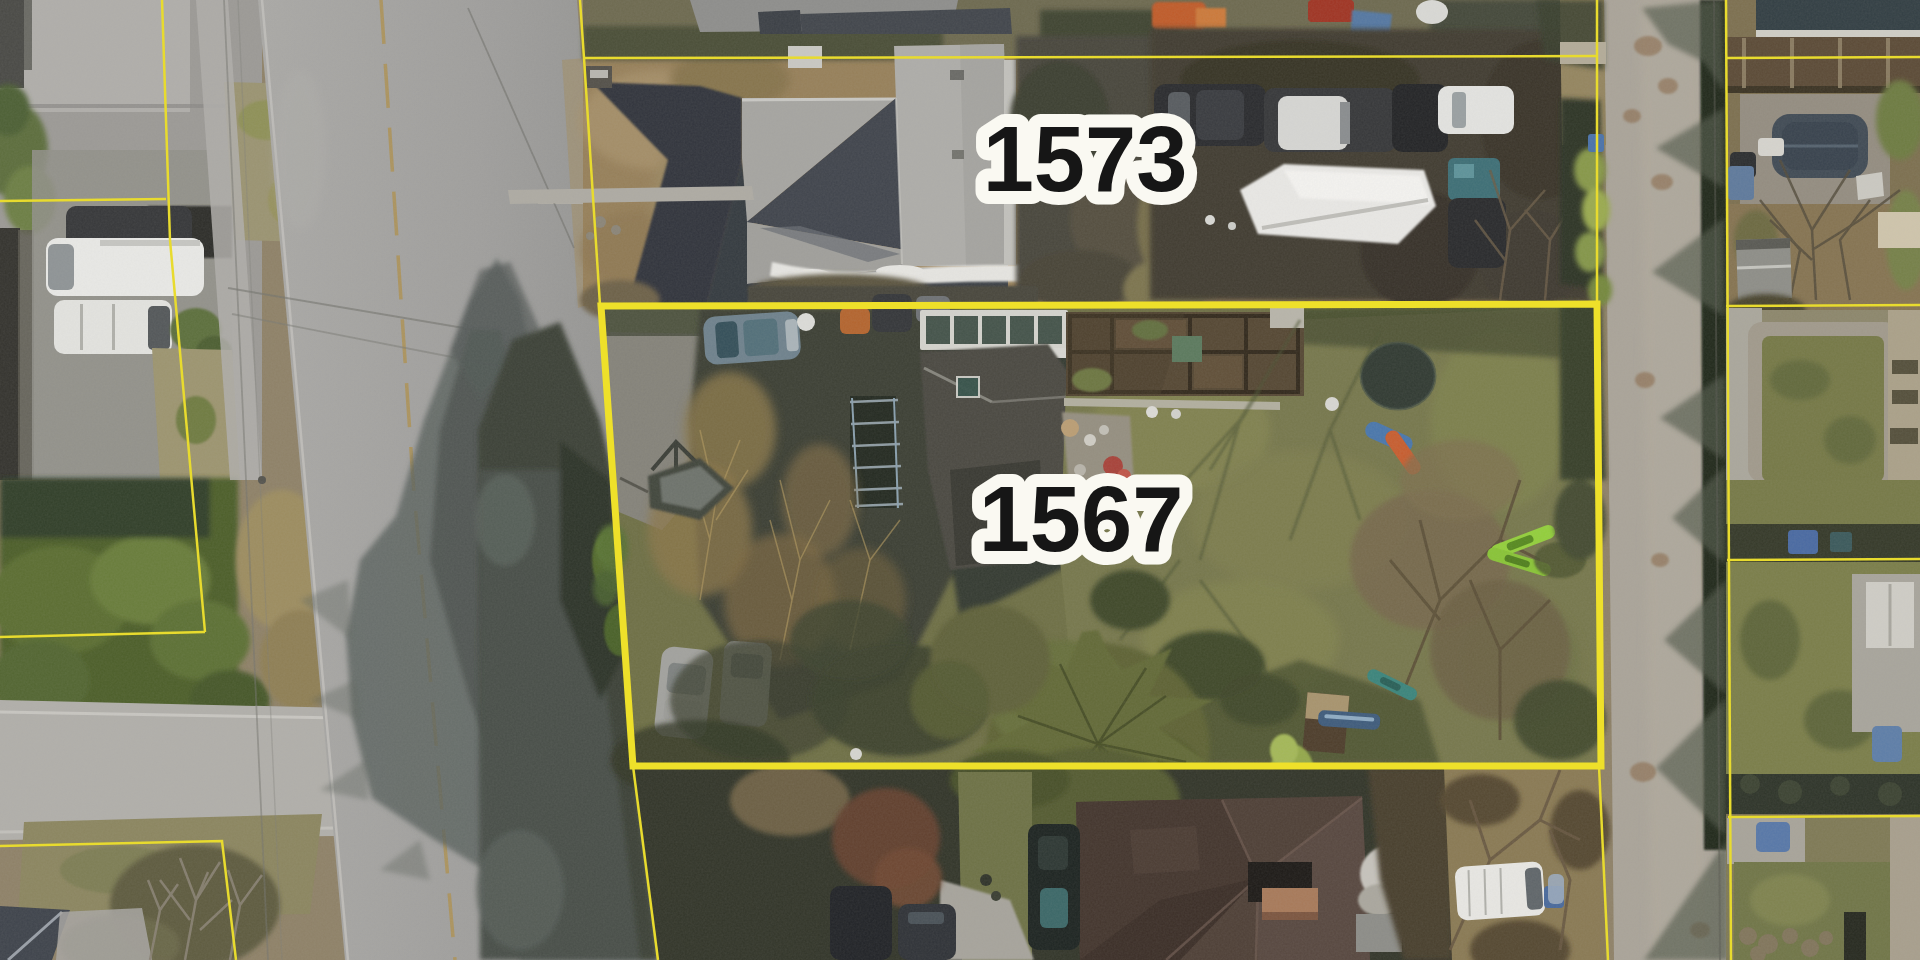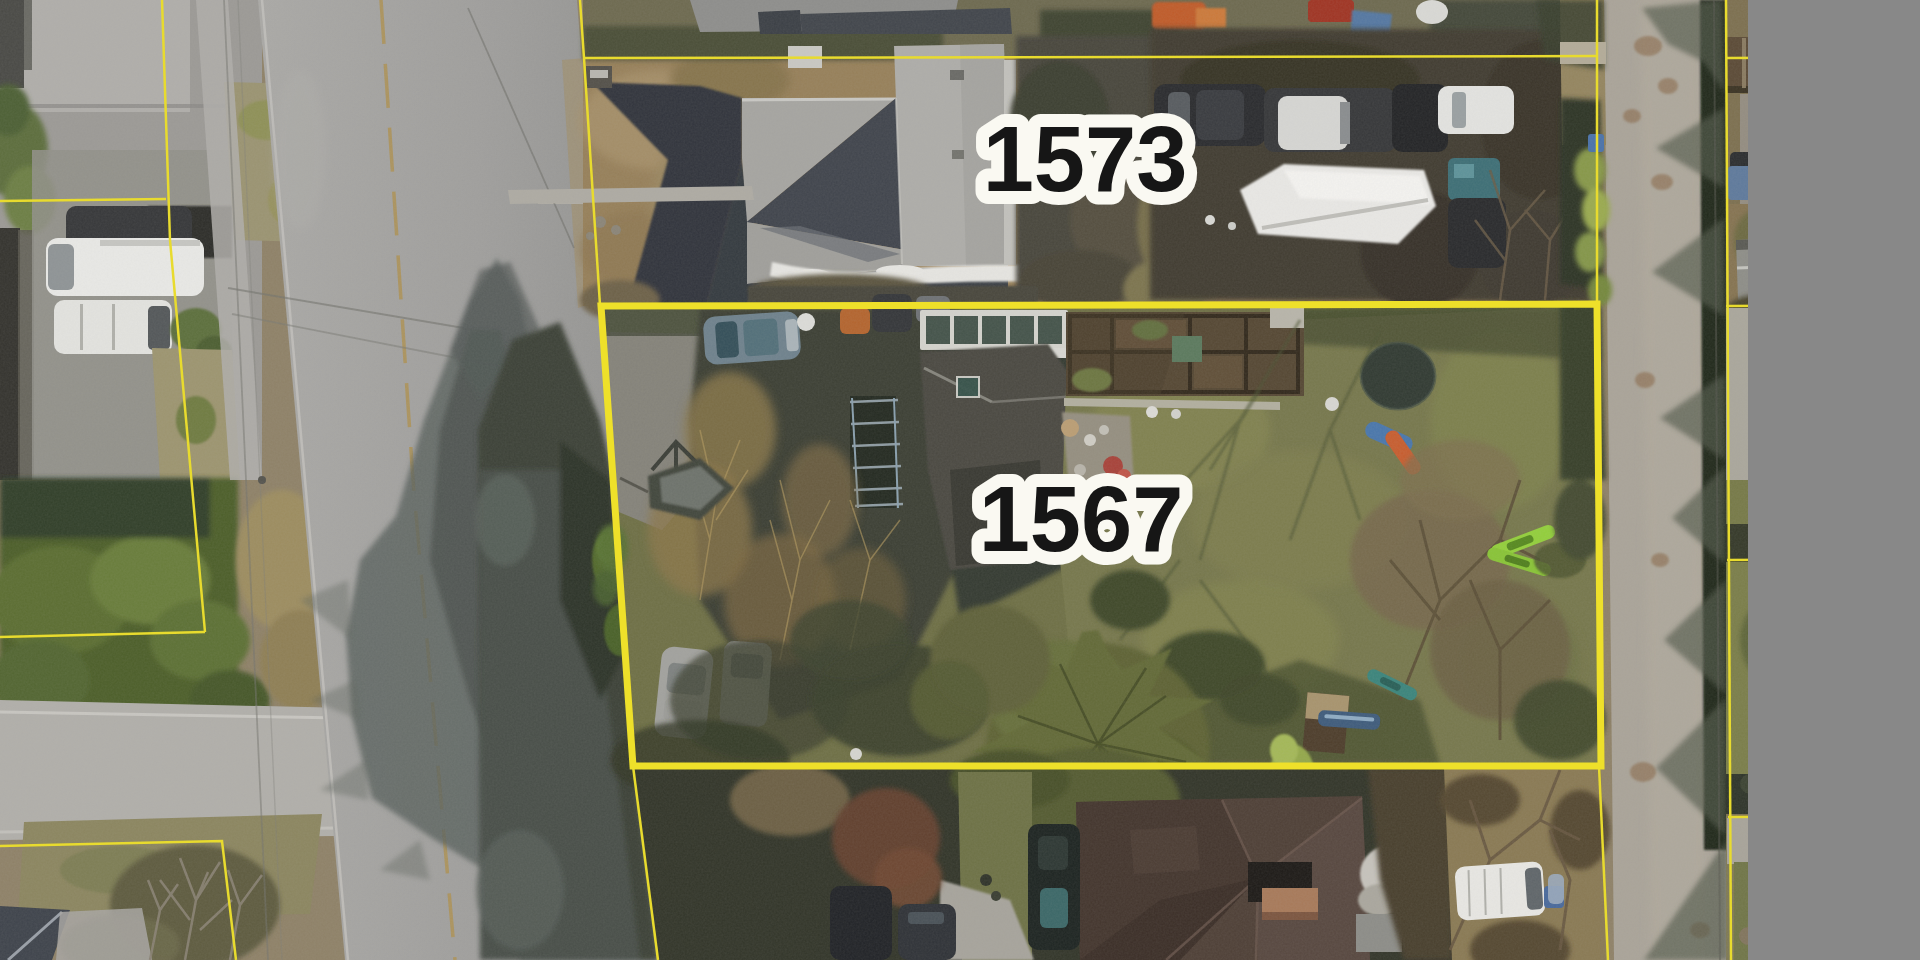--- a/index.html
+++ b/index.html
@@ -1,16 +1,16 @@
 <!DOCTYPE html>
 <html><head>
 <meta charset="utf-8">
 <style>
 html,body{margin:0;padding:0;background:#888;}
-#wrap{width:1748px;height:960px;overflow:hidden;position:relative;font-family:"Liberation Sans",sans-serif;}
+#wrap{width:1920px;height:960px;overflow:hidden;position:relative;font-family:"Liberation Sans",sans-serif;}
 svg{display:block;}
 </style>
 </head>
 <body>
 <div id="wrap">
 <svg width="1920" height="960" viewBox="0 0 1920 960" xmlns="http://www.w3.org/2000/svg">
 <defs>
 <filter id="b1" x="-30%" y="-30%" width="160%" height="160%">
           <feGaussianBlur stdDeviation="1.3"></feGaussianBlur>
         </filter>

